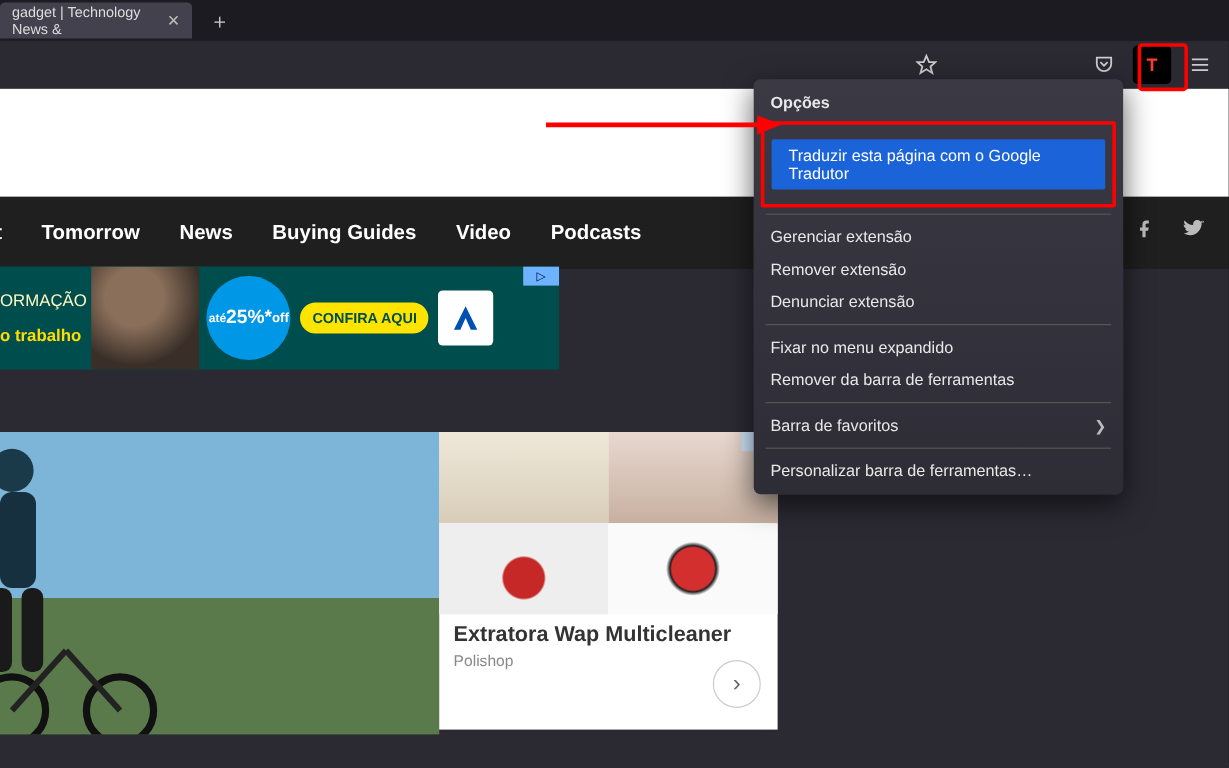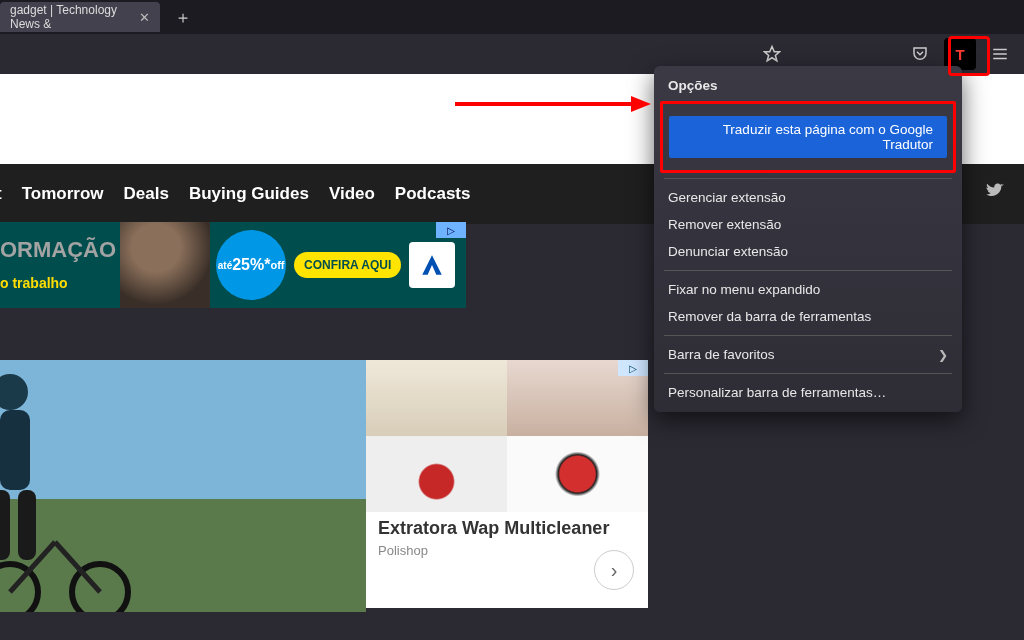--- a/index.html
+++ b/index.html
@@ -66,21 +66,21 @@
   .page-area {
     width: 100%;
     background: #fff;
     height: 90px;
   }
   .nav-bar {
     height: 60px;
     background: #1f1f1f;
     display: flex;
     align-items: center;
-    gap: 20px;
+    gap: 33px;
     padding: 0 0 0 0;
     color:#fff;
     font-weight:700;
     font-size: 17px;
   }
   .nav-item { cursor:pointer; white-space:nowrap; }
   .nav-socials { margin-left:auto; display:flex; gap:24px; padding-right:20px; color:#bbb; }
   .content {
     background:#2b2a33;
     height: calc(640px - 34px - 40px - 90px - 60px);
@@ -90,21 +90,21 @@
   }
   .ad-banner {
     width: 466px; height: 86px;
     margin-top:-2px;
     background:#004d4d;
     display:flex; align-items:center;
     position:relative;
     overflow:hidden;
   }
   .ad-banner-text {
-    color:#a3a3a3; font-weight:700; font-size:22px;
+    color:#fef9c3; font-weight:400; font-size:14px;
     line-height:1; padding-left:0;
   }
   .ad-banner-sub { color:#ffdd00; font-size:14px; font-weight:700; }
   .ad-badge-img {
     width:90px; height:86px; background:#6f5f50;
     border-radius:0;
   }
   .ad-circle {
     width:70px; height:70px; border-radius:50%;
     background:#0097e6; color:#fff; font-weight:900;
@@ -152,30 +152,29 @@
     position:absolute; right:14px; bottom:18px;
     width:40px; height:40px; border-radius:50%;
     border:1px solid #ccc; display:flex;
     align-items:center; justify-content:center;
     font-size:20px; color:#666;
   }
 
   
   .context-menu {
     position:absolute;
-    top:66px; left:654px;
+    top:66px; left:628px;
     width:308px;
     background: linear-gradient(#3a3944, #2e2d36);
     border-radius:6px;
     box-shadow: 0 8px 24px rgba(0,0,0,0.6);
     color:#e8e8e8;
     font-size:13.5px;
     padding: 6px 0;
     z-index: 40;
-    text-align: right;
   }
   .menu-item {
     padding: 6px 14px;
     display:flex; align-items:center; justify-content:space-between;
     cursor:pointer;
   }
   .menu-item.header { font-weight:700; }
   .menu-item.highlight {
     background:#1a63d9;
     color:#fff;
@@ -238,21 +237,21 @@
   </div>
 </div>
 
 <div class="ext-highlight"></div>
 
 <div class="page-area"></div>
 
 <div class="nav-bar">
   <span class="nav-item" style="margin-left:-4px">t</span>
   <span class="nav-item">Tomorrow</span>
-  <span class="nav-item">Deals</span>
+  <span class="nav-item">News</span>
   <span class="nav-item">Buying Guides</span>
   <span class="nav-item">Video</span>
   <span class="nav-item">Podcasts</span>
   <div class="nav-socials">
     <span><svg width="16" height="16" viewBox="0 0 24 24" fill="#bbb">
           <path d="M13 22v-8h3l1-4h-4V7c0-1 0-2 2-2h2V1h-3c-3 0-5 2-5 5v4H6v4h3v8z"></path>
         </svg></span>
     <span><svg width="18" height="18" viewBox="0 0 24 24" fill="#bbb">
           <path d="M23 3c-1 .5-2 .8-3 1 1-1 1.5-2 2-3-1 .5-2 1-3 1.2C18 1 17 .5 15.5.5 13 .5 11 2.5 11 5c0 .4 0 .8.1 1.1C7 6 4 4 1.5 1 .5 2.5 1 5 3 6.2 2 6.2 1.2 6 .5 5.5v.1c0 2.2 1.6 4 3.6 4.4-.7.2-1.4.2-2 .1.6 1.8 2.2 3.1 4.2 3.2C4.7 14.6 2.8 15.3.5 15.3c2 1.3 4.4 2 7 2 8.4 0 13-7 13-13v-.6c1-.7 1.7-1.5 2.5-2.7z"></path>
         </svg></span>

